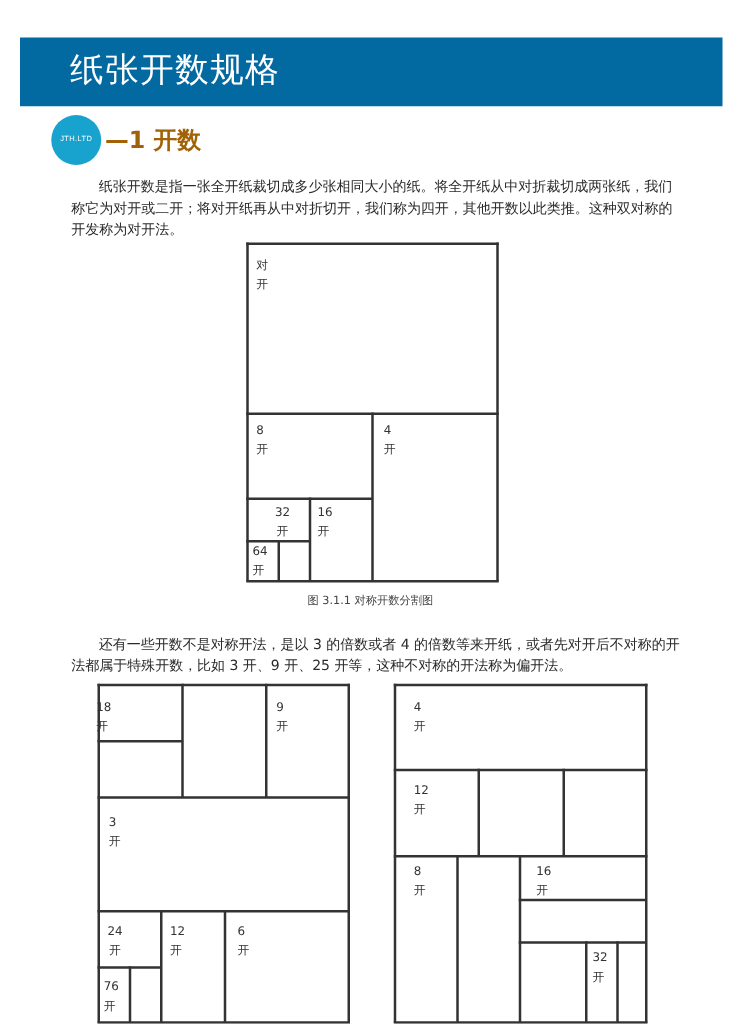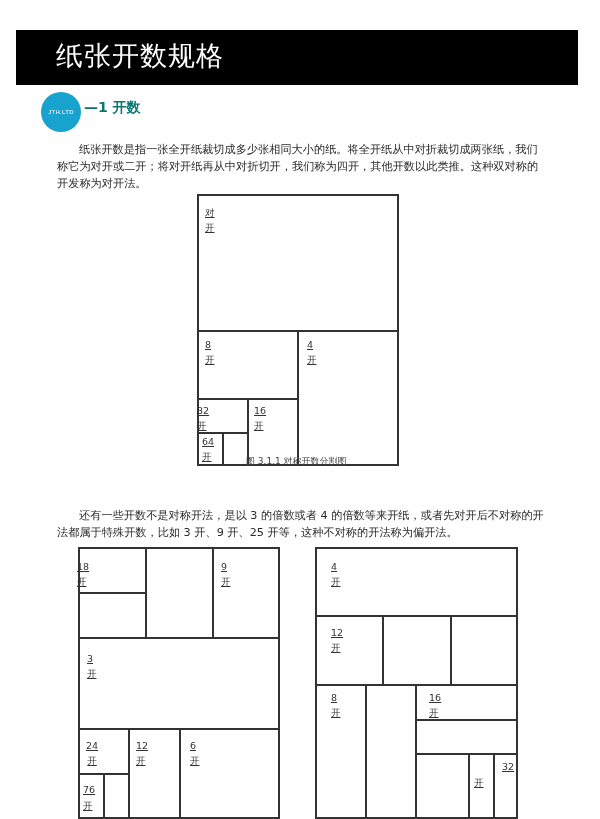--- a/index.html
+++ b/index.html
@@ -1,32 +1,32 @@
 <!DOCTYPE html>
 <html><head>
 <meta charset="utf-8">
 <style>
   html, body { margin:0; padding:0; background:#ffffff; }
   body { width:600px; height:819px; position:relative; overflow:hidden;
          font-family:"DejaVu Sans", sans-serif; color:#222; }
   .banner { position:absolute; left:16px; top:30px; width:562px; height:55px;
-            background:#000000; }
+            background:#0369a1; }
   .banner-title { position:absolute; left:40px; top:8px; font-size:27px; color:#ffffff;
                   letter-spacing:1px; font-weight:normal; }
   .badge { position:absolute; left:41px; top:92px; width:40px; height:40px; border-radius:50%;
            background:#18a3cf; color:#fff; font-size:6px; line-height:40px; text-align:center;
            letter-spacing:0.3px; font-family:"Liberation Sans", sans-serif; }
-  .section-title { position:absolute; left:84px; top:99px; font-size:14px; font-weight:bold;
-                   color:#0f766e; }
+  .section-title { position:absolute; left:84px; top:99px; font-size:19px; font-weight:bold;
+                   color:#a16207; }
   .para { position:absolute; left:52px; width:500px; font-size:11.2px; line-height:17px; color:#2a2a2a; }
   .para p { margin:5px; text-indent:22px; }
   .diagram { position:absolute; }
   .ln { position:absolute; background:#333; }
-  .lbl { position:absolute; font-size:9.5px; color:#333; line-height:15px;text-decoration:underline; }
-  .caption { position:absolute; left:246px; top:455px; font-size:9px; color:#444; }
+  .lbl { position:absolute; font-size:9.5px; color:#333; line-height:15px; }
+  .caption { position:absolute; left:246px; top:474px; font-size:9px; color:#444; }
 </style>
 </head>
 <body>
 
 <div class="banner">
   <div class="banner-title">纸张开数规格</div>
 </div>
 
 <div class="badge">JTH.LTD</div>
 <div class="section-title">—1 开数</div>
@@ -45,21 +45,21 @@
   <div class="ln" style="left:197px;top:330px;width:202px;height:1.5px;"></div>
   <div class="ln" style="left:297px;top:330px;width:1.5px;height:135px;"></div>
   <div class="ln" style="left:197px;top:398px;width:101px;height:1.5px;"></div>
   <div class="ln" style="left:247px;top:398px;width:1.5px;height:67px;"></div>
   <div class="ln" style="left:197px;top:432px;width:51px;height:1.5px;"></div>
   <div class="ln" style="left:222px;top:432px;width:1.5px;height:33px;"></div>
 
   <div class="lbl" style="left:205px;top:205px;">对开</div>
   <div class="lbl" style="left:205px;top:337px;">8 开</div>
   <div class="lbl" style="left:307px;top:337px;">4 开</div>
-  <div class="lbl" style="left:197px;top:403px;">32 开</div>
+  <div class="lbl" style="left:220px;top:403px;text-align:center;">32 开</div>
   <div class="lbl" style="left:254px;top:403px;">16 开</div>
   <div class="lbl" style="left:202px;top:434px;text-align:center;">64</div>
   <div class="lbl" style="left:202px;top:449px;">开</div>
 </div>
 <div class="caption">图 3.1.1   对称开数分割图</div>
 
 <div class="para" style="top:502px;">
   <p>还有一些开数不是对称开法，是以 3 的倍数或者 4 的倍数等来开纸，或者先对开后不对称的开法都属于特殊开数，比如 3 开、9 开、25 开等，这种不对称的开法称为偏开法。</p>
 </div>
 
@@ -99,15 +99,15 @@
   <div class="ln" style="left:365px;top:684px;width:1.5px;height:134px;"></div>
   <div class="ln" style="left:415px;top:684px;width:1.5px;height:134px;"></div>
   <div class="ln" style="left:415px;top:719px;width:102px;height:1.5px;"></div>
   <div class="ln" style="left:415px;top:753px;width:102px;height:1.5px;"></div>
   <div class="ln" style="left:468px;top:753px;width:1.5px;height:65px;"></div>
   <div class="ln" style="left:493px;top:753px;width:1.5px;height:65px;"></div>
   <div class="lbl" style="left:331px;top:559px;">4 开</div>
   <div class="lbl" style="left:331px;top:625px;">12 开</div>
   <div class="lbl" style="left:331px;top:690px;">8 开</div>
   <div class="lbl" style="left:429px;top:690px;">16 开</div>
-  <div class="lbl" style="left:502px;top:759px;">32</div>
+  <div class="lbl" style="left:474px;top:759px;">32</div>
   <div class="lbl" style="left:474px;top:775px;">开</div>
 </div>
 
 </body></html>

